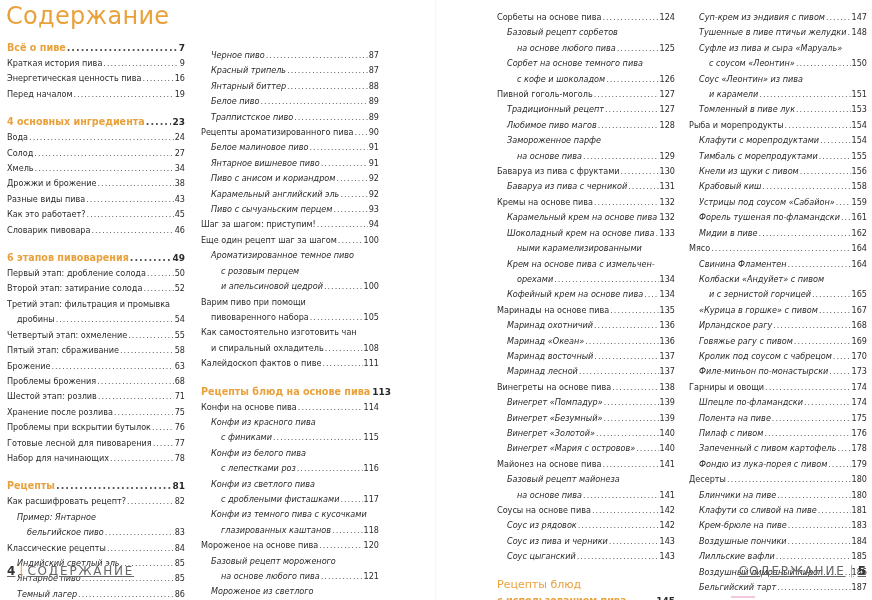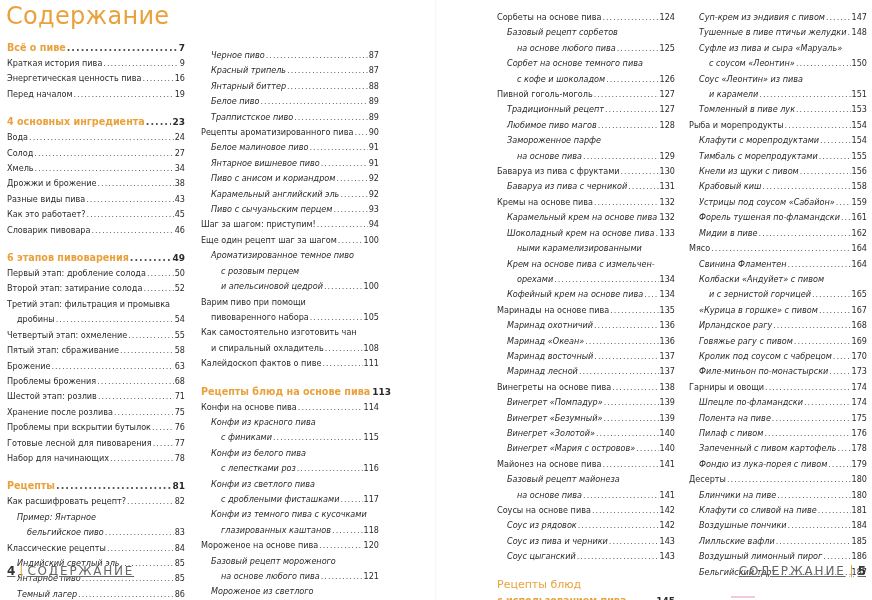--- a/index.html
+++ b/index.html
@@ -663,20 +663,25 @@
           <span class="t">Блинчики на пиве</span>
           <span class="d"></span>
           <span class="p">180</span>
         </div>
         <div class="entry sub i1">
           <span class="t">Клафути со сливой на пиве</span>
           <span class="d"></span>
           <span class="p">181</span>
         </div>
         <div class="entry sub i1">
+          <span class="t">Крем-брюле на пиве</span>
+          <span class="d"></span>
+          <span class="p">183</span>
+        </div>
+        <div class="entry sub i1">
           <span class="t">Воздушные пончики</span>
           <span class="d"></span>
           <span class="p">184</span>
         </div>
         <div class="entry sub i1">
           <span class="t">Лилльские вафли</span>
           <span class="d"></span>
           <span class="p">185</span>
         </div>
         <div class="entry sub i1">

